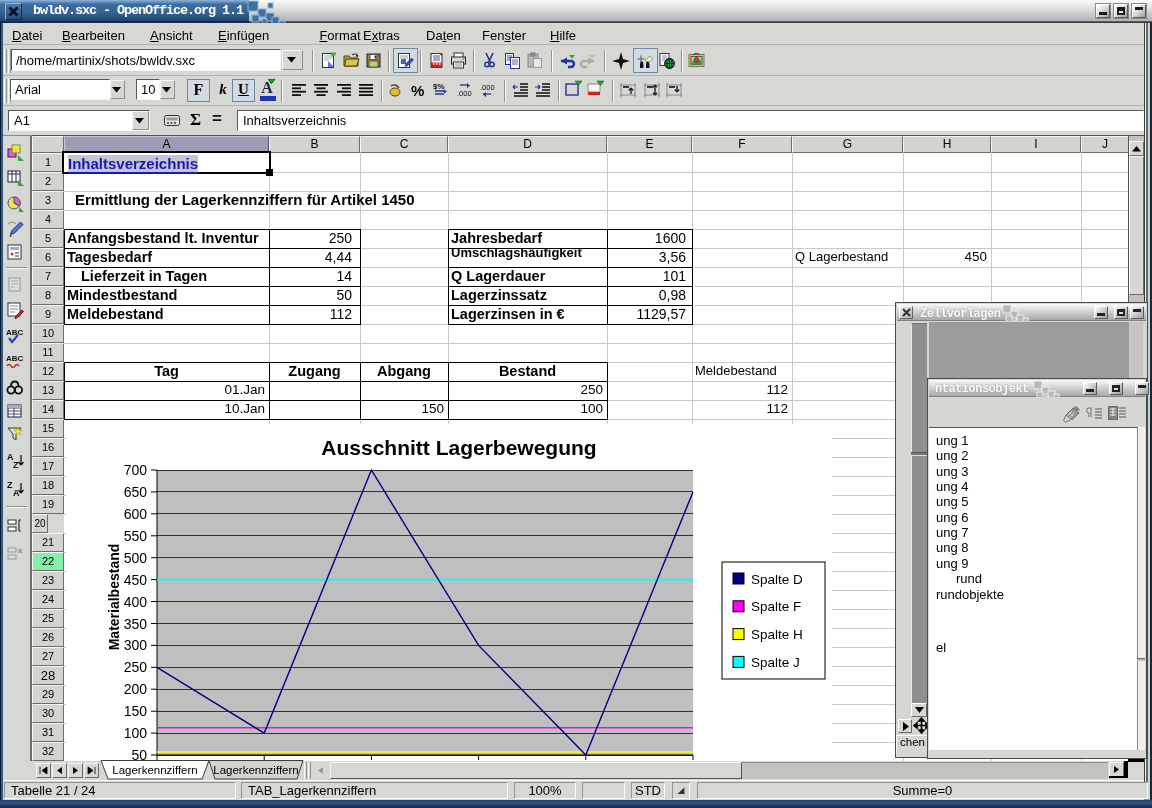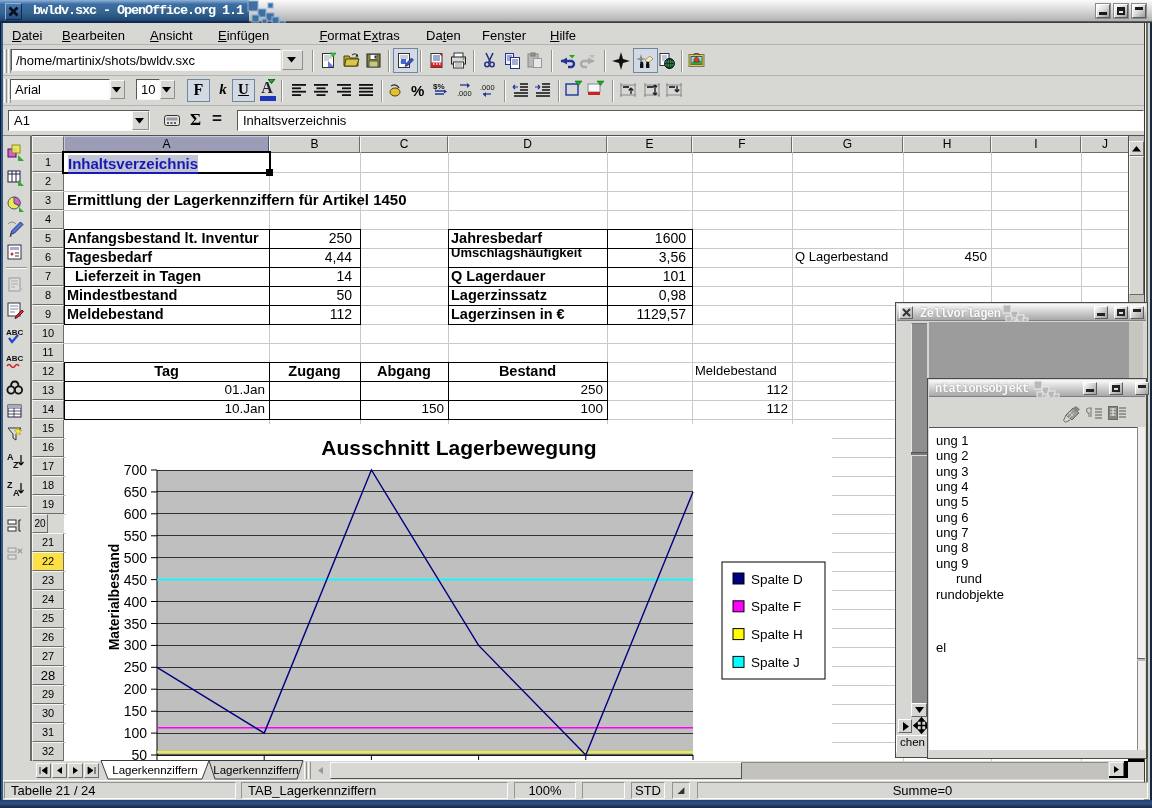--- a/index.html
+++ b/index.html
@@ -391,21 +391,21 @@
 <div style="position:absolute;left:32px;top:362px;width:32px;height:19px;background:#d3d3d0;border:1px solid;border-color:#f6f6f4 #6e6c66 #6e6c66 #f6f6f4;font-size:11px;text-align:center;line-height:17px;">12</div>
 <div style="position:absolute;left:32px;top:381px;width:32px;height:19px;background:#d3d3d0;border:1px solid;border-color:#f6f6f4 #6e6c66 #6e6c66 #f6f6f4;font-size:11px;text-align:center;line-height:17px;">13</div>
 <div style="position:absolute;left:32px;top:400px;width:32px;height:19px;background:#d3d3d0;border:1px solid;border-color:#f6f6f4 #6e6c66 #6e6c66 #f6f6f4;font-size:11px;text-align:center;line-height:17px;">14</div>
 <div style="position:absolute;left:32px;top:419px;width:32px;height:19px;background:#d3d3d0;border:1px solid;border-color:#f6f6f4 #6e6c66 #6e6c66 #f6f6f4;font-size:11px;text-align:center;line-height:17px;">15</div>
 <div style="position:absolute;left:32px;top:438px;width:32px;height:19px;background:#d3d3d0;border:1px solid;border-color:#f6f6f4 #6e6c66 #6e6c66 #f6f6f4;font-size:11px;text-align:center;line-height:17px;">16</div>
 <div style="position:absolute;left:32px;top:457px;width:32px;height:19px;background:#d3d3d0;border:1px solid;border-color:#f6f6f4 #6e6c66 #6e6c66 #f6f6f4;font-size:11px;text-align:center;line-height:17px;">17</div>
 <div style="position:absolute;left:32px;top:476px;width:32px;height:19px;background:#d3d3d0;border:1px solid;border-color:#f6f6f4 #6e6c66 #6e6c66 #f6f6f4;font-size:11px;text-align:center;line-height:17px;">18</div>
 <div style="position:absolute;left:32px;top:495px;width:32px;height:19px;background:#d3d3d0;border:1px solid;border-color:#f6f6f4 #6e6c66 #6e6c66 #f6f6f4;font-size:11px;text-align:center;line-height:17px;">19</div>
 <div style="position:absolute;left:32px;top:514px;width:16px;height:19px;background:#d3d3d0;border:1px solid;border-color:#f6f6f4 #6e6c66 #6e6c66 #f6f6f4;font-size:10px;text-align:center;line-height:17px;">20</div>
 <div style="position:absolute;left:32px;top:533px;width:32px;height:19px;background:#d3d3d0;border:1px solid;border-color:#f6f6f4 #6e6c66 #6e6c66 #f6f6f4;font-size:11px;text-align:center;line-height:17px;">21</div>
-<div style="position:absolute;left:32px;top:552px;width:32px;height:19px;background:#fde047;border:1px solid;border-color:#f6f6f4 #6e6c66 #6e6c66 #f6f6f4;font-size:11px;text-align:center;line-height:17px;">22</div>
+<div style="position:absolute;left:32px;top:552px;width:32px;height:19px;background:#86efac;border:1px solid;border-color:#f6f6f4 #6e6c66 #6e6c66 #f6f6f4;font-size:11px;text-align:center;line-height:17px;">22</div>
 <div style="position:absolute;left:32px;top:571px;width:32px;height:19px;background:#d3d3d0;border:1px solid;border-color:#f6f6f4 #6e6c66 #6e6c66 #f6f6f4;font-size:11px;text-align:center;line-height:17px;">23</div>
 <div style="position:absolute;left:32px;top:590px;width:32px;height:19px;background:#d3d3d0;border:1px solid;border-color:#f6f6f4 #6e6c66 #6e6c66 #f6f6f4;font-size:11px;text-align:center;line-height:17px;">24</div>
 <div style="position:absolute;left:32px;top:609px;width:32px;height:19px;background:#d3d3d0;border:1px solid;border-color:#f6f6f4 #6e6c66 #6e6c66 #f6f6f4;font-size:11px;text-align:center;line-height:17px;">25</div>
 <div style="position:absolute;left:32px;top:628px;width:32px;height:19px;background:#d3d3d0;border:1px solid;border-color:#f6f6f4 #6e6c66 #6e6c66 #f6f6f4;font-size:11px;text-align:center;line-height:17px;">26</div>
 <div style="position:absolute;left:32px;top:647px;width:32px;height:19px;background:#d3d3d0;border:1px solid;border-color:#f6f6f4 #6e6c66 #6e6c66 #f6f6f4;font-size:11px;text-align:center;line-height:17px;">27</div>
 <div style="position:absolute;left:32px;top:666px;width:32px;height:19px;background:#d3d3d0;border:1px solid;border-color:#f6f6f4 #6e6c66 #6e6c66 #f6f6f4;font-size:13px;text-align:center;line-height:17px;">28</div>
 <div style="position:absolute;left:32px;top:685px;width:32px;height:19px;background:#d3d3d0;border:1px solid;border-color:#f6f6f4 #6e6c66 #6e6c66 #f6f6f4;font-size:11px;text-align:center;line-height:17px;">29</div>
 <div style="position:absolute;left:32px;top:704px;width:32px;height:19px;background:#d3d3d0;border:1px solid;border-color:#f6f6f4 #6e6c66 #6e6c66 #f6f6f4;font-size:11px;text-align:center;line-height:17px;">30</div>
 <div style="position:absolute;left:32px;top:723px;width:32px;height:19px;background:#d3d3d0;border:1px solid;border-color:#f6f6f4 #6e6c66 #6e6c66 #f6f6f4;font-size:11px;text-align:center;line-height:17px;">31</div>
 <div style="position:absolute;left:32px;top:742px;width:32px;height:19px;background:#d3d3d0;border:1px solid;border-color:#f6f6f4 #6e6c66 #6e6c66 #f6f6f4;font-size:11px;text-align:center;line-height:17px;">32</div>
@@ -445,26 +445,26 @@
 <div style="position:absolute;left:360px;top:153px;width:1px;height:608px;background:#c9c9c9;"></div>
 <div style="position:absolute;left:448px;top:153px;width:1px;height:608px;background:#c9c9c9;"></div>
 <div style="position:absolute;left:607px;top:153px;width:1px;height:608px;background:#c9c9c9;"></div>
 <div style="position:absolute;left:692px;top:153px;width:1px;height:608px;background:#c9c9c9;"></div>
 <div style="position:absolute;left:792px;top:153px;width:1px;height:608px;background:#c9c9c9;"></div>
 <div style="position:absolute;left:903px;top:153px;width:1px;height:608px;background:#c9c9c9;"></div>
 <div style="position:absolute;left:991px;top:153px;width:1px;height:608px;background:#c9c9c9;"></div>
 <div style="position:absolute;left:1081px;top:153px;width:1px;height:608px;background:#c9c9c9;"></div>
 <div style="position:absolute;left:1128px;top:136px;width:1px;height:625px;background:#555350;"></div>
 <div style="position:absolute;left:32px;top:135px;width:1112px;height:1px;background:#555350;"></div>
-<div style="position:absolute;left:64px;top:191px;width:436px;height:18px;font-size:15px;line-height:18px;white-space:nowrap;font-weight:bold;text-align:left;padding-left:3px;">Ermittlung der Lagerkennziffern für Artikel 1450</div>
+<div style="position:absolute;left:64px;top:191px;width:436px;height:18px;font-size:15px;line-height:18px;white-space:nowrap;font-weight:bold;text-align:left;padding-left:11px;">Ermittlung der Lagerkennziffern für Artikel 1450</div>
 <div style="position:absolute;left:64px;top:229px;width:205px;height:18px;font-size:14.5px;line-height:18px;white-space:nowrap;font-weight:bold;text-align:left;padding-left:3px;">Anfangsbestand lt. Inventur</div>
 <div style="position:absolute;left:269px;top:229px;width:87px;height:18px;font-size:14px;line-height:18px;white-space:nowrap;text-align:right;padding-right:4px;">250</div>
 <div style="position:absolute;left:64px;top:248px;width:205px;height:18px;font-size:14.5px;line-height:18px;white-space:nowrap;font-weight:bold;text-align:left;padding-left:3px;">Tagesbedarf</div>
 <div style="position:absolute;left:269px;top:248px;width:87px;height:18px;font-size:14px;line-height:18px;white-space:nowrap;text-align:right;padding-right:4px;">4,44</div>
-<div style="position:absolute;left:64px;top:267px;width:205px;height:18px;font-size:14.5px;line-height:18px;white-space:nowrap;font-weight:bold;text-align:left;padding-left:11px;">Lieferzeit in Tagen</div>
+<div style="position:absolute;left:64px;top:267px;width:205px;height:18px;font-size:14.5px;line-height:18px;white-space:nowrap;font-weight:bold;text-align:left;padding-left:17px;">Lieferzeit in Tagen</div>
 <div style="position:absolute;left:269px;top:267px;width:87px;height:18px;font-size:14px;line-height:18px;white-space:nowrap;text-align:right;padding-right:4px;">14</div>
 <div style="position:absolute;left:64px;top:286px;width:205px;height:18px;font-size:14.5px;line-height:18px;white-space:nowrap;font-weight:bold;text-align:left;padding-left:3px;">Mindestbestand</div>
 <div style="position:absolute;left:269px;top:286px;width:87px;height:18px;font-size:14px;line-height:18px;white-space:nowrap;text-align:right;padding-right:4px;">50</div>
 <div style="position:absolute;left:64px;top:305px;width:205px;height:18px;font-size:14.5px;line-height:18px;white-space:nowrap;font-weight:bold;text-align:left;padding-left:3px;">Meldebestand</div>
 <div style="position:absolute;left:269px;top:305px;width:87px;height:18px;font-size:14px;line-height:18px;white-space:nowrap;text-align:right;padding-right:4px;">112</div>
 <div style="position:absolute;left:448px;top:229px;width:159px;height:18px;font-size:14.5px;line-height:18px;white-space:nowrap;font-weight:bold;text-align:left;padding-left:3px;">Jahresbedarf</div>
 <div style="position:absolute;left:607px;top:229px;width:83px;height:18px;font-size:14px;line-height:18px;white-space:nowrap;text-align:right;padding-right:4px;">1600</div>
 <div style="position:absolute;left:448px;top:244px;width:159px;height:18px;font-size:13px;line-height:18px;white-space:nowrap;font-weight:bold;text-align:left;padding-left:3px;">Umschlagshäufigkeit</div>
 <div style="position:absolute;left:607px;top:248px;width:83px;height:18px;font-size:14px;line-height:18px;white-space:nowrap;text-align:right;padding-right:4px;">3,56</div>
 <div style="position:absolute;left:448px;top:267px;width:159px;height:18px;font-size:14.5px;line-height:18px;white-space:nowrap;font-weight:bold;text-align:left;padding-left:3px;">Q Lagerdauer</div>

